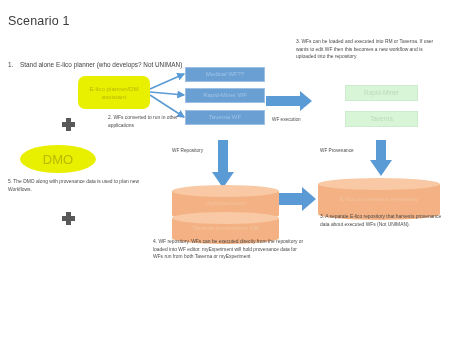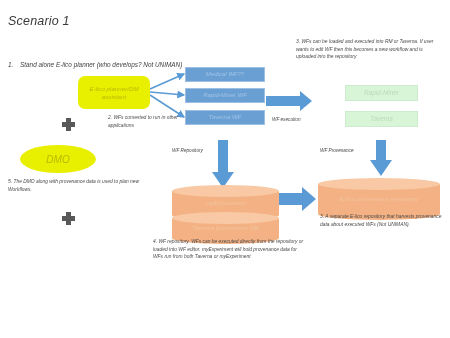--- a/index.html
+++ b/index.html
@@ -9,21 +9,20 @@
   }
   body {
     font-family: "Liberation Sans", sans-serif;
   }
   #canvas {
     position: relative;
     width: 442px;
     height: 338px;
     background: #ffffff;
     overflow: hidden;
-    font-style: italic;
   }
 
   
   .title {
     position: absolute;
     left: 8px;
     top: 14px;
     font-size: 12.5px;
     color: #3b3b3b;
     letter-spacing: .2px;
@@ -82,21 +81,21 @@
     font-size: 6.4px;
   }
   .ellipse {
     position: absolute;
     background: #e8f000;
     border-radius: 50%;
     display: flex;
     align-items: center;
     justify-content: center;
     color: #b9b900;
-    font-size: 10px;
+    font-size: 13px;
   }
 
   
   .cyl {
     position: absolute;
   }
   .cyl .body {
     position: absolute;
     left: 0;
     right: 0;

